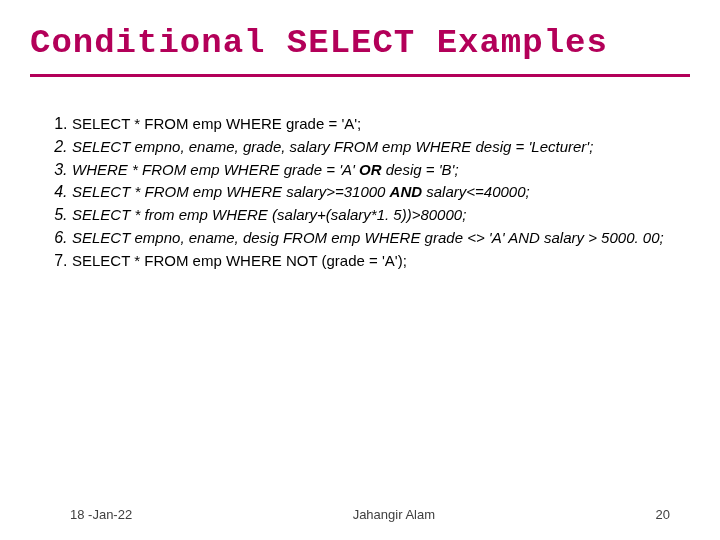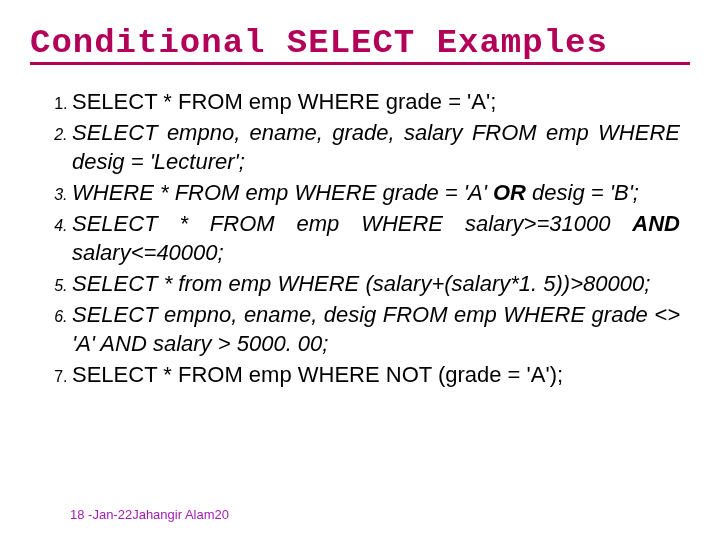--- a/index.html
+++ b/index.html
@@ -18,49 +18,50 @@
     height: 540px;
     padding: 24px 30px 20px 30px;
     position: relative;
   }
   .title {
     font-family: "Courier New", Courier, monospace;
     font-size: 34px;
     font-weight: bold;
     color: #b30059;
     border-bottom: 3px solid #b30059;
-    padding-bottom: 0;
-    margin: 0 0 22px 0;
+    padding-bottom: 12px;
+    margin: 0 0 36px 0;
     letter-spacing: 1px;
   }
   ol.items {
     margin: 0 0 0 14px;
     padding: 0 10px 0 28px;
     list-style: decimal;
-    font-size: 22px;
+    font-size: 15px;
     line-height: 1.32;
   }
   ol.items li {
     margin-bottom: 2px;
   }
   ol.items li::marker {
     font-size: 16px;
   }
   .j { text-align: justify; font-style: italic; }
   .b { font-weight: bold; }
   .footer {
     position: absolute;
     bottom: 18px;
     left: 0;
     width: 720px;
     box-sizing: border-box;
     padding: 0 50px 0 70px;
     font-size: 13px;
-    color: #a21caf;
+    color: #404040;
     display: flex;
+    justify-content: space-between;
   }
 </style>
 </head>
 <body>
 
 <div class="slide">
 
   <h1 class="title">Conditional SELECT Examples</h1>
 
   <ol class="items">

